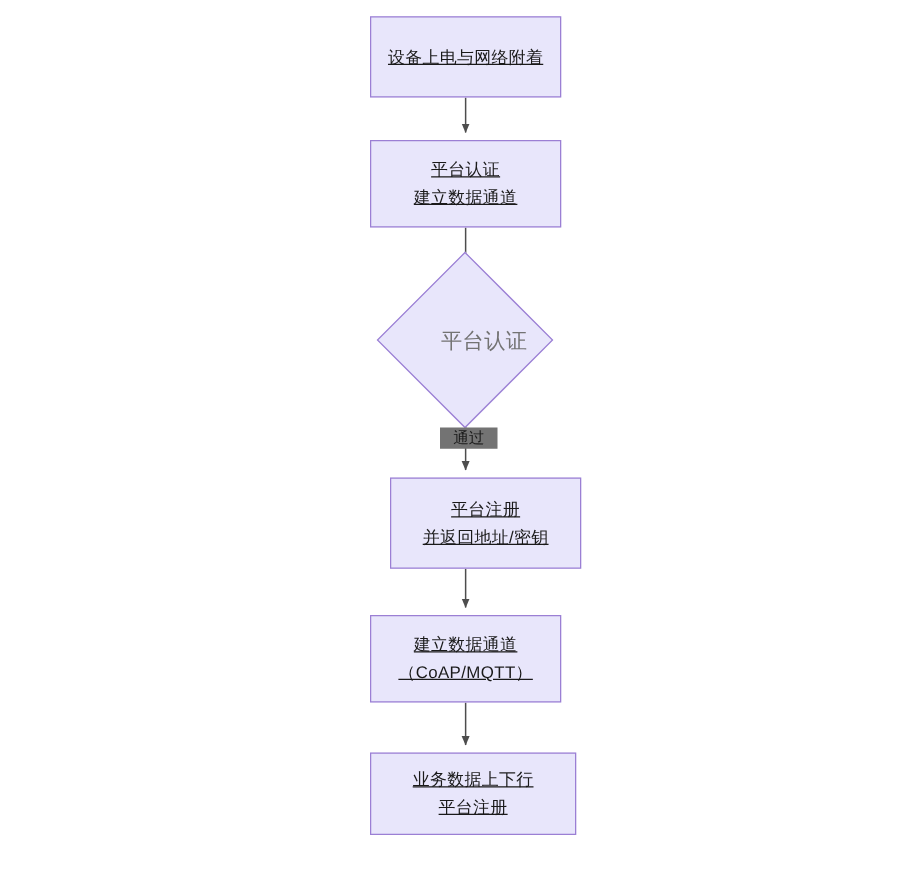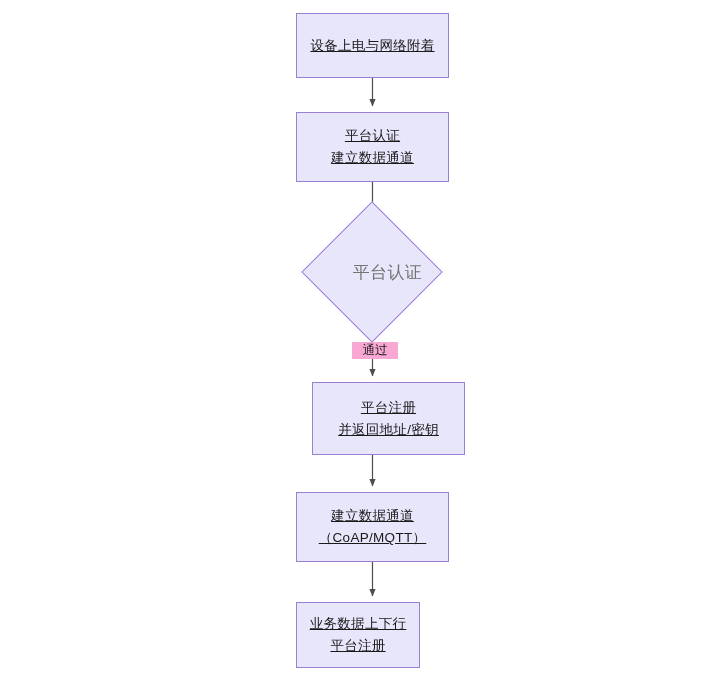--- a/index.html
+++ b/index.html
@@ -56,21 +56,21 @@
     align-items: center;
     justify-content: flex-end;
     font-size: 17px;
     color: #737373;
     letter-spacing: 0.3px;
     white-space: nowrap;
     pointer-events: none;
   }
   .edge-label {
     position: absolute;
-    background: #f9a8d4;
+    background: #737373;
     color: #1a1a1a;
     font-size: 12.5px;
     line-height: 1.2;
     padding: 1px 2px;
     white-space: nowrap;
     text-align: center;
   }
   svg.arrows {
     position: absolute;
     left: 0;
@@ -119,18 +119,18 @@
   <div class="node" style="left:296px; top:382px; width:153px; height:73px;margin-left:16px;">
     <span class="line">平台注册</span>
     <span class="line">并返回地址/密钥</span>
   </div>
 
   <div class="node" style="left:296px; top:492px; width:153px; height:70px;">
     <span class="line">建立数据通道</span>
     <span class="line">（CoAP/MQTT）</span>
   </div>
 
-  <div class="node" style="left:296px; top:602px; width:124px; height:66px;">
+  <div class="node" style="left:296px; top:602px; width:165px; height:66px;">
     <span class="line">业务数据上下行</span>
     <span class="line">平台注册</span>
   </div>
 
 </div>
 
 </body></html>

